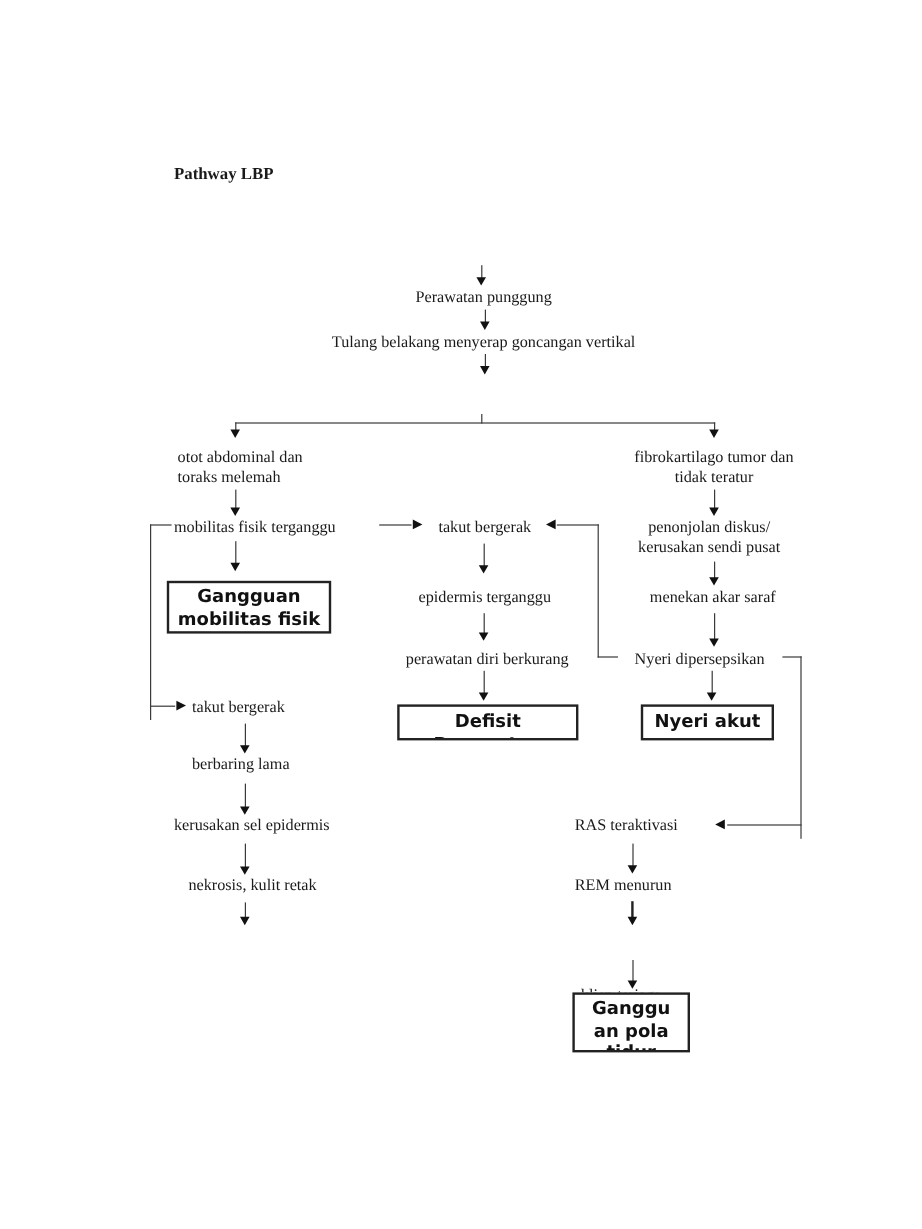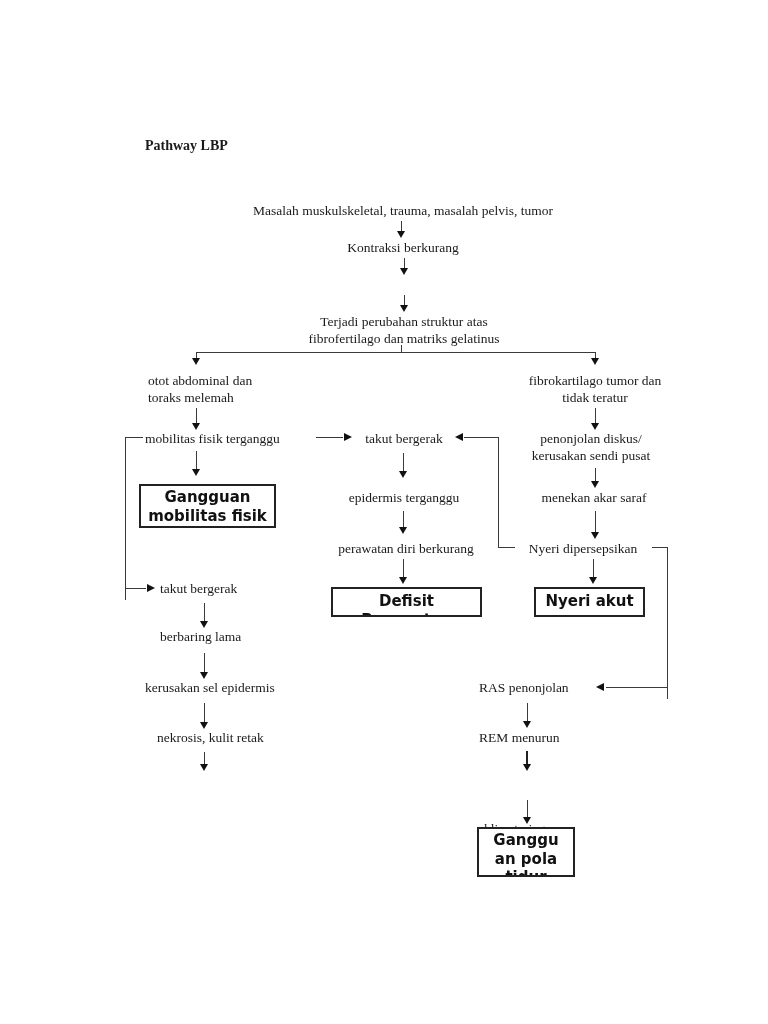--- a/index.html
+++ b/index.html
@@ -23,35 +23,34 @@
       border-bottom:4.5px solid transparent;border-right:8px solid #111;}
   .tidur{word-break:break-all;padding:2px 12px 0;}
 </style>
 </head>
 <body>
 
 <div id="page">
 
   <div class="t title" style="left:145px;top:137px">Pathway LBP</div>
 
-  <div class="t c" style="left:230px;top:202px;width:346px">Masalah muskulskeletal, trauma, masalah pelvis, tumor</div>
 
   <i class="vl" style="left:401px;top:221px;height:11px"></i>
   <i class="ad" style="left:397px;top:231px"></i>
 
-  <div class="t c" style="left:300px;top:239px;width:206px">Kontraksi berkurang</div>
+  <div class="t c" style="left:300px;top:239px;width:206px">Perawatan punggung</div>
 
   <i class="vl" style="left:404px;top:258px;height:11px"></i>
   <i class="ad" style="left:400px;top:268px"></i>
 
+  <div class="t c" style="left:230px;top:276px;width:346px">Tulang belakang menyerap goncangan vertikal</div>
 
   <i class="vl" style="left:404px;top:295px;height:11px"></i>
   <i class="ad" style="left:400px;top:305px"></i>
 
-  <div class="t c wrap" style="left:292px;top:313px;width:224px">Terjadi perubahan struktur atas fibrofertilago dan matriks gelatinus</div>
 
   <i class="vl" style="left:401px;top:345px;height:8px"></i>
   <i class="hl" style="left:196px;top:352px;width:400px"></i>
   <i class="vl" style="left:196px;top:352px;height:7px"></i>
   <i class="ad" style="left:192px;top:358px"></i>
   <i class="vl" style="left:595px;top:352px;height:7px"></i>
   <i class="ad" style="left:591px;top:358px"></i>
 
   <div class="t wrap" style="left:148px;top:372px;width:132px">otot abdominal dan toraks melemah</div>
 
@@ -136,21 +135,21 @@
 
   <i class="vl" style="left:204px;top:752px;height:13px"></i>
   <i class="ad" style="left:200px;top:764px"></i>
 
 
   <i class="hl" style="left:652px;top:547px;width:16px"></i>
   <i class="vl" style="left:667px;top:547px;height:152px"></i>
   <i class="hl" style="left:606px;top:687px;width:62px"></i>
   <i class="al" style="left:596px;top:683px"></i>
 
-  <div class="t" style="left:479px;top:679px">RAS penonjolan</div>
+  <div class="t" style="left:479px;top:679px">RAS teraktivasi</div>
 
   <i class="vl" style="left:527px;top:703px;height:19px"></i>
   <i class="ad" style="left:523px;top:721px"></i>
 
   <div class="t" style="left:479px;top:729px">REM menurun</div>
 
   <i class="vl2" style="left:526px;top:751px;height:14px"></i>
   <i class="ad" style="left:523px;top:764px"></i>
 
   <div class="t" style="left:484px;top:820px">klien terjaga</div>

